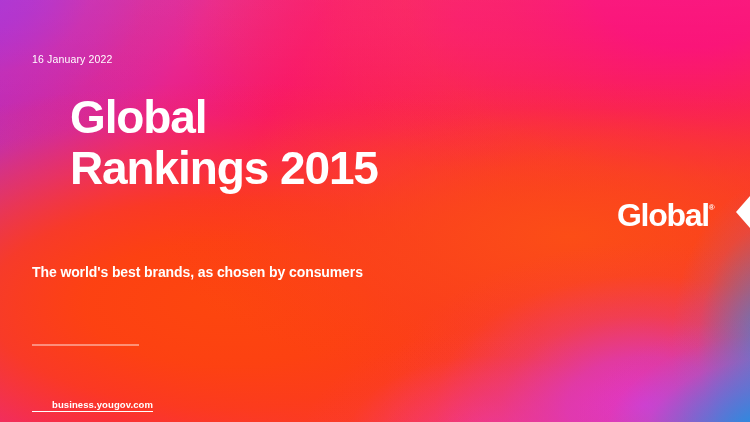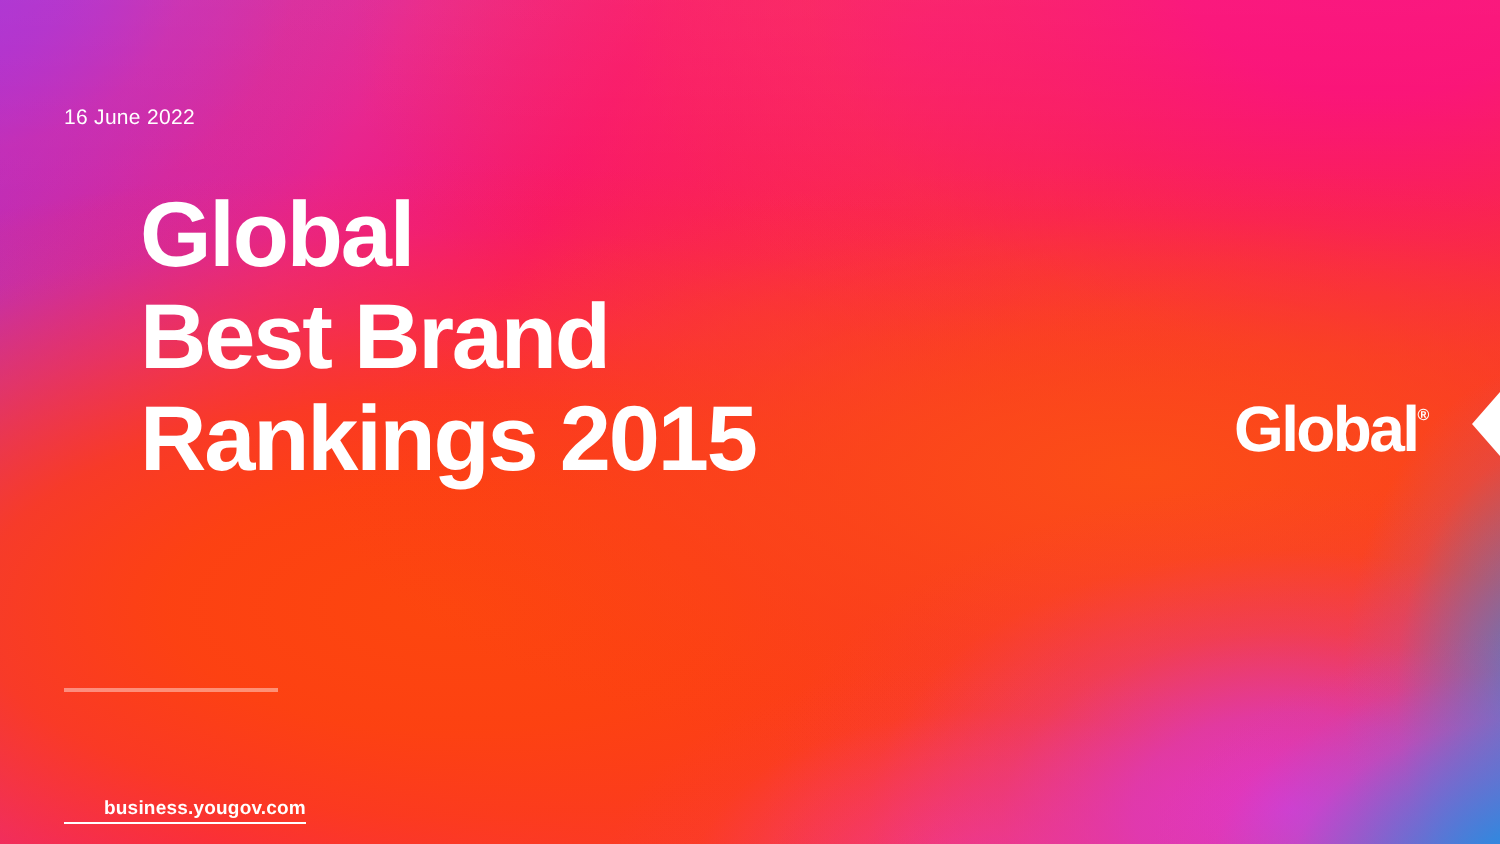--- a/index.html
+++ b/index.html
@@ -221,28 +221,28 @@
   <div class="bg-layer bg-orange-blob"></div>
   <div class="bg-layer bg-orange-arc"></div>
   <div class="bg-layer bg-magenta-bc"></div>
   <div class="bg-layer bg-magenta-br"></div>
   <div class="bg-layer bg-blue-edge"></div>
   <div class="bg-layer bg-blue-br"></div>
   <div class="bg-layer bg-soft-top"></div>
 
   <div class="content">
 
-    <div class="date">16 June 2022</div>
+    <div class="date">16 January 2022</div>
 
     <div class="headline">
       <span class="line">Global</span>
-      <span class="line">Best Brand</span>
       <span class="line">Rankings 2015</span>
     </div>
 
+    <div class="subtitle">The world's best brands, as chosen by consumers</div>
 
     <div class="rule"></div>
 
     <div class="site-url">business.yougov.com</div>
 
     <div class="logo">
       <span>Global</span><span class="rmark">®</span>
     </div>
 
     <div class="edge-chevron">

